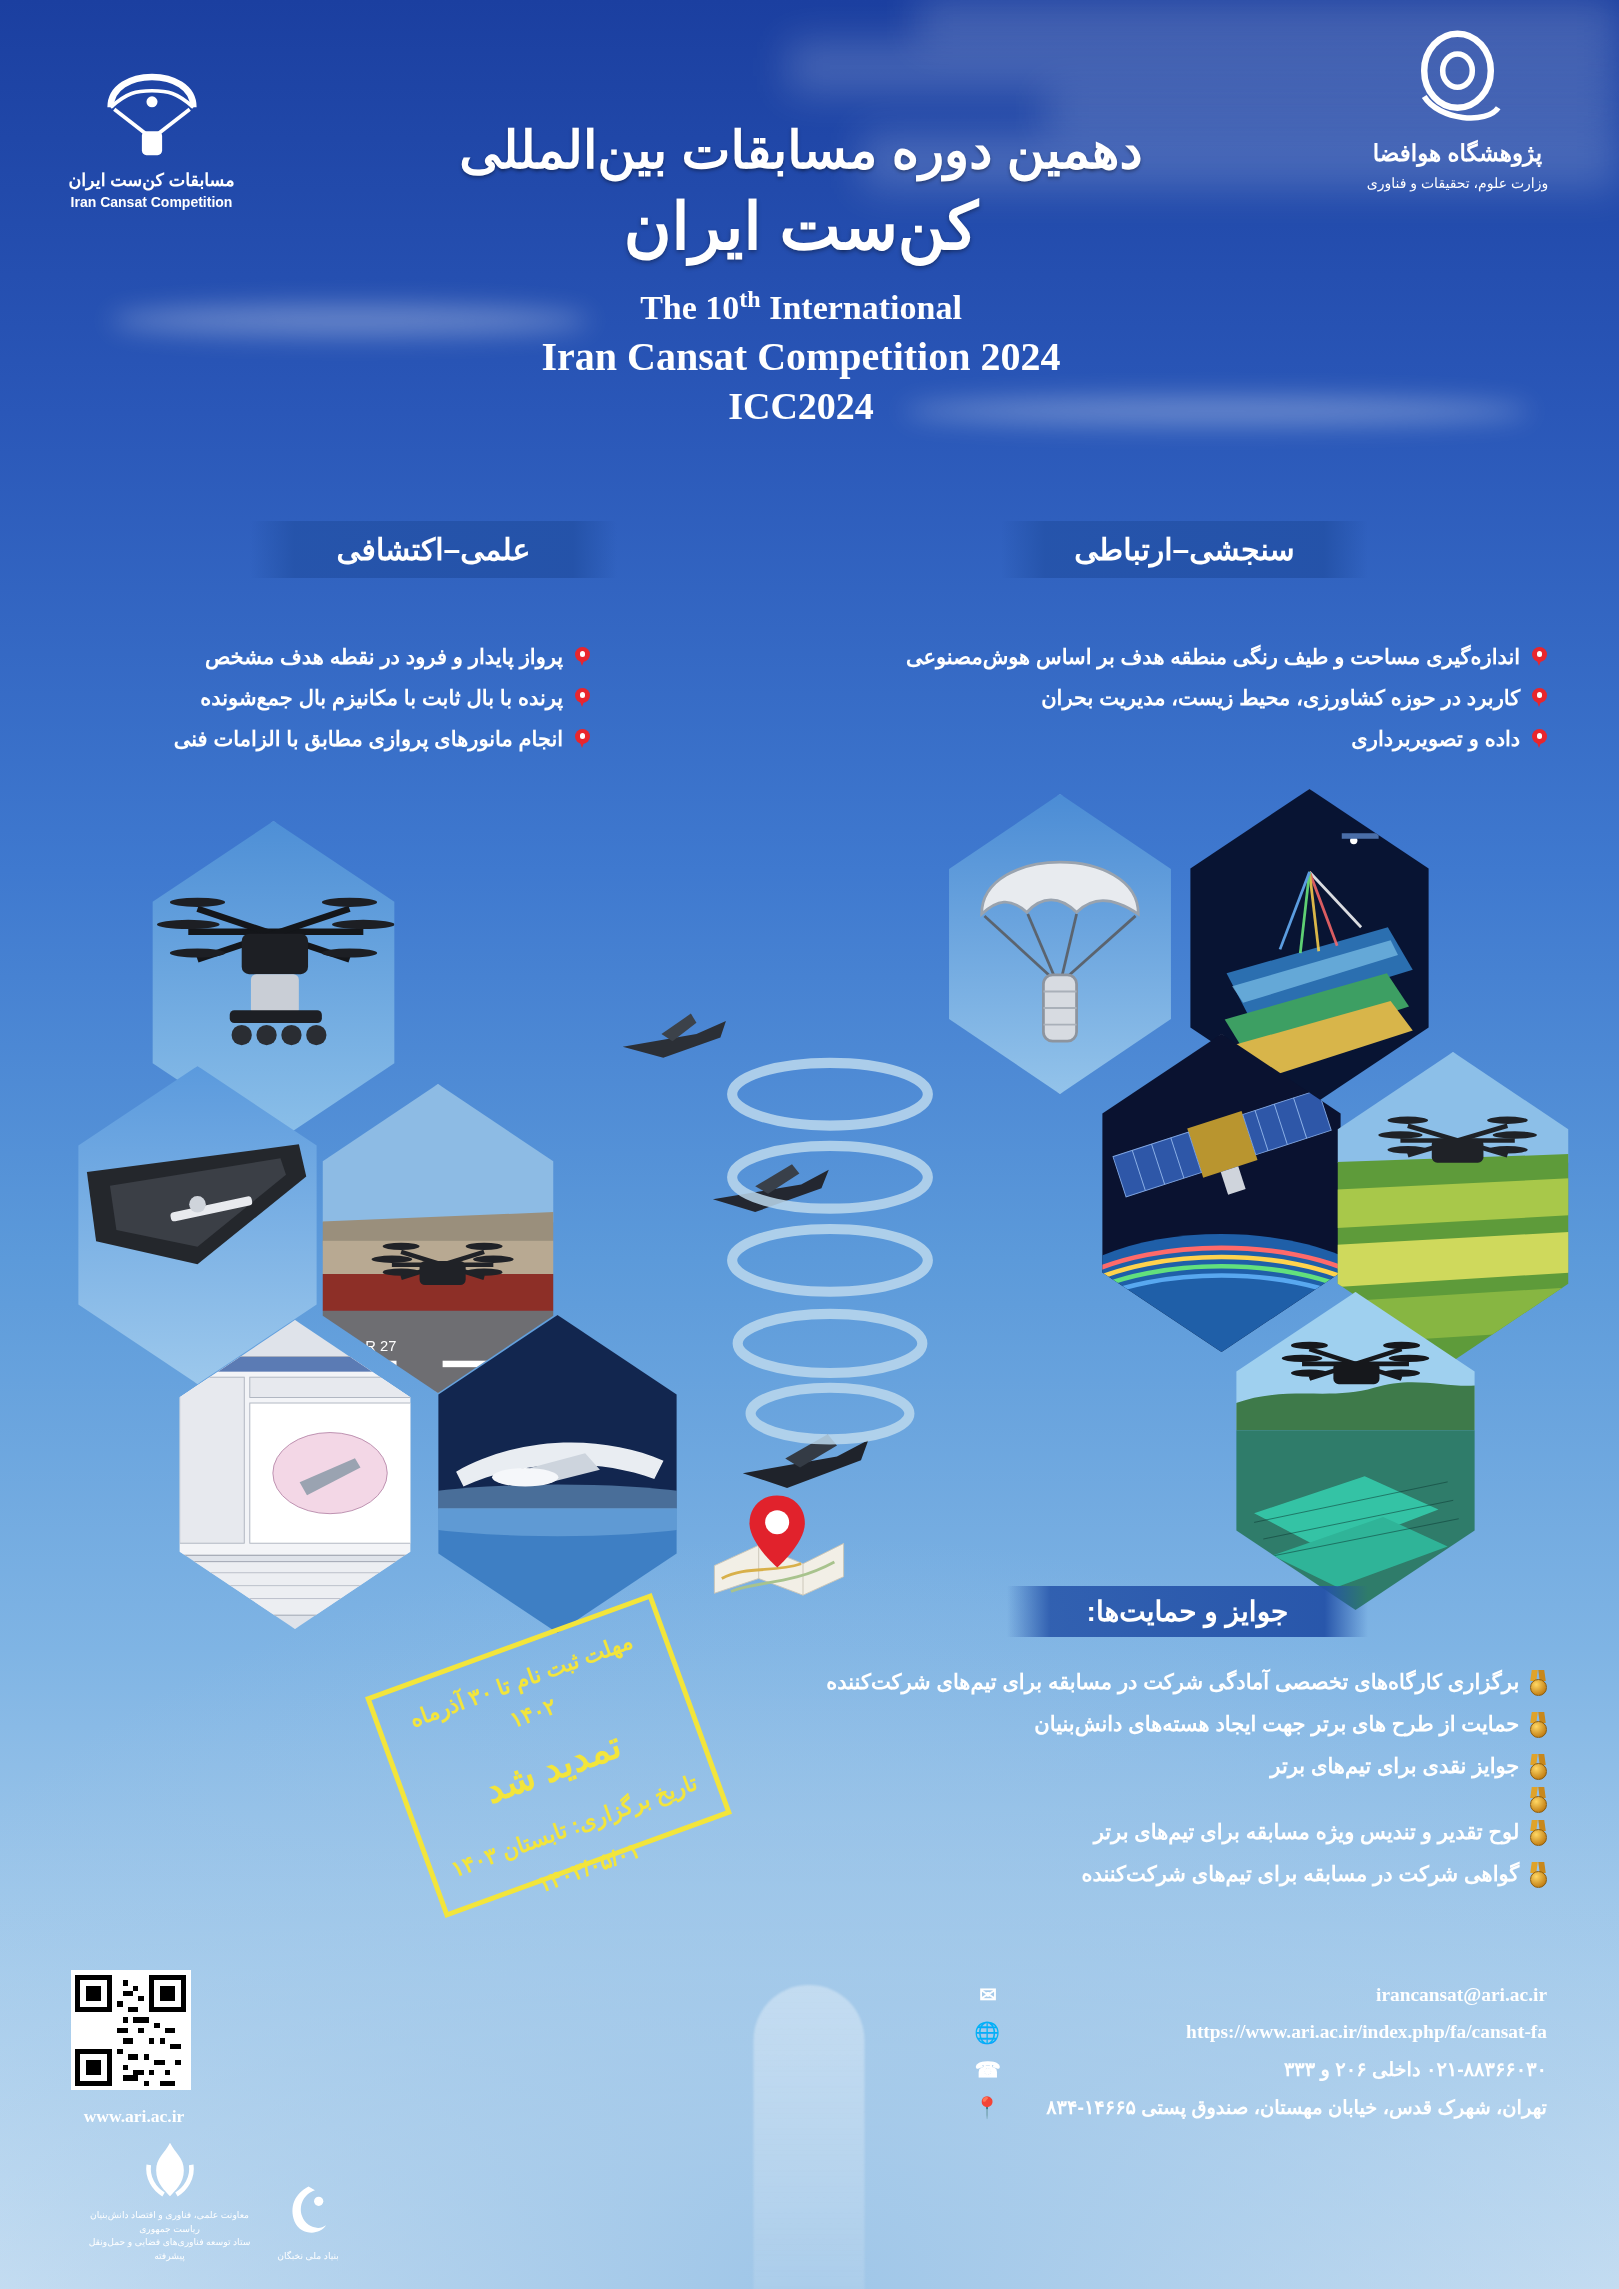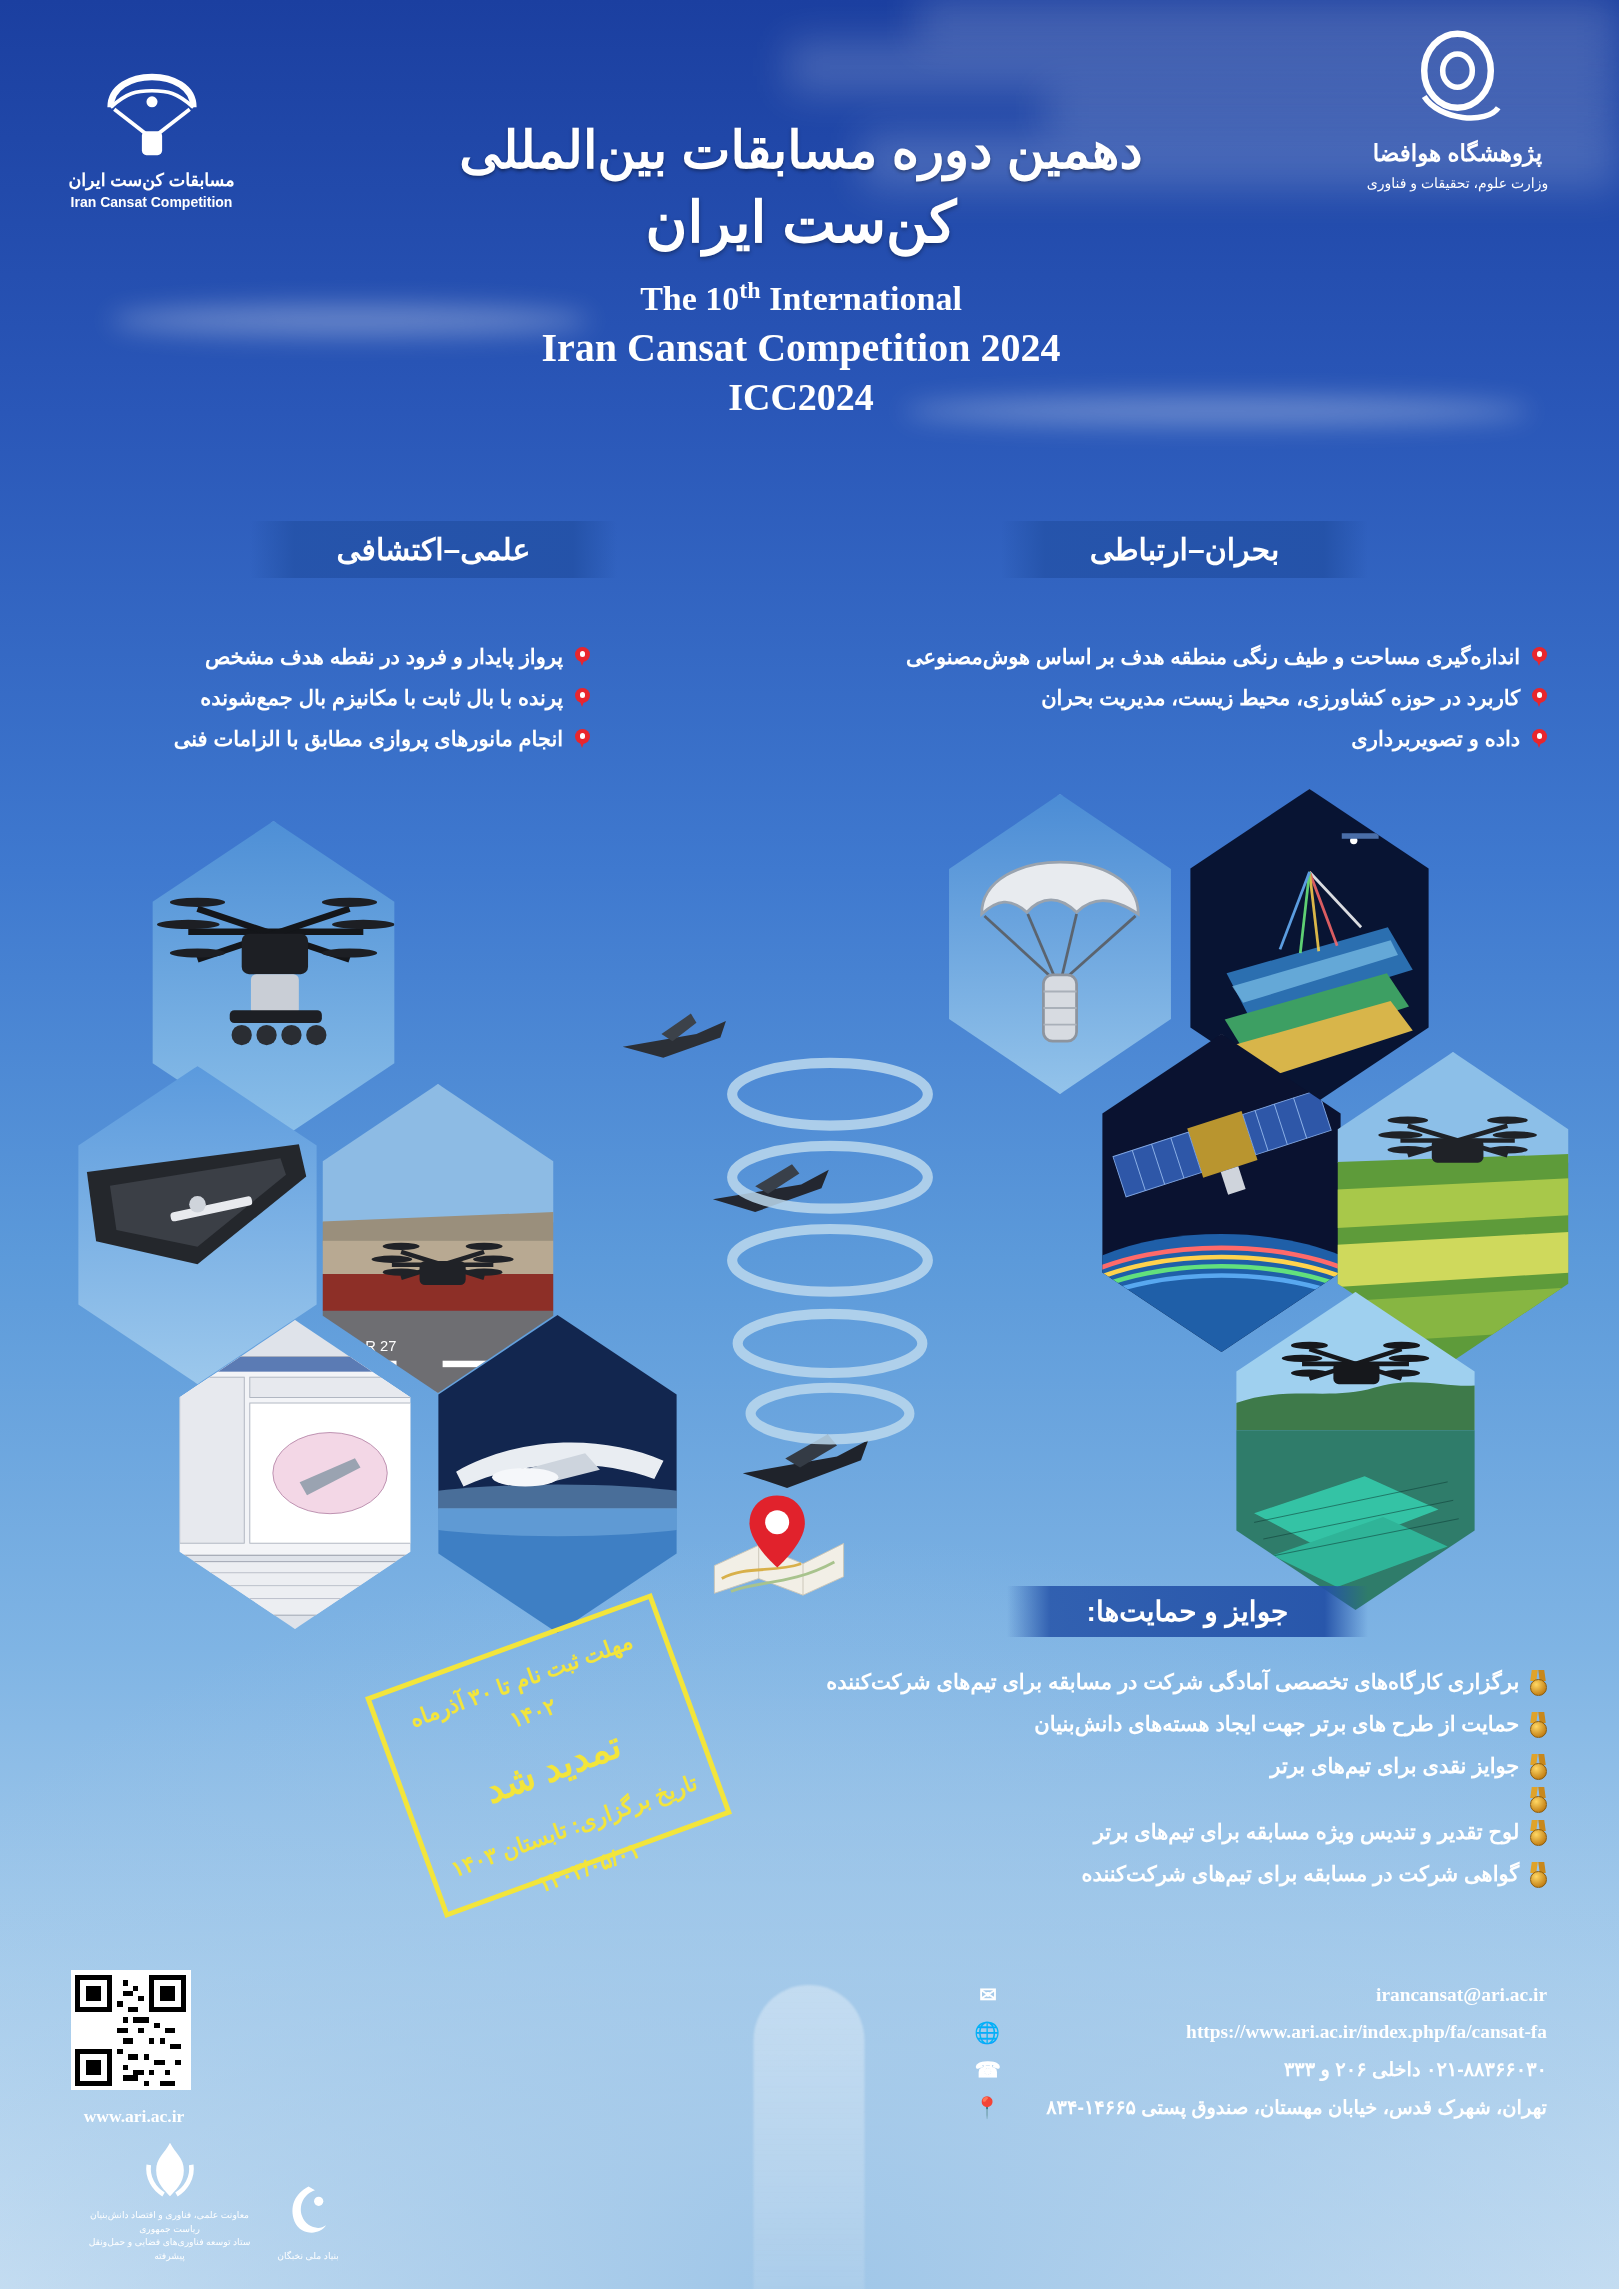--- a/index.html
+++ b/index.html
@@ -43,21 +43,21 @@
   }
   .logo-right .l1 { font-size: 23px; font-weight: bold; margin-top: 7.4px; letter-spacing: 0.9px;}
   .logo-right .l2 { font-size: 14px; margin-top: 7.4px; }
 
   .title-block {
     position: absolute;
     top: 120px; left: 0; right: 16px;
     text-align: center; color: #fff;
   }
   .t-fa1 { font-size: 52px; font-weight: bold; letter-spacing: 0; text-shadow: 0 1.8px 3.7px rgba(0,0,0,.35); }
-  .t-fa2 { font-size: 57px; font-weight: bold; margin-top: 9.2px; text-shadow: 0 1.8px 4.6px rgba(0,0,0,.35); }
+  .t-fa2 { font-size: 65px; font-weight: bold; margin-top: 9.2px; text-shadow: 0 1.8px 4.6px rgba(0,0,0,.35); }
   .t-en1 { font-family: "Liberation Serif", serif; font-size: 34px; font-weight: bold; margin-top: 22px; }
   .t-en1 sup { font-size: 24px; }
   .t-en2 { font-family: "Liberation Serif", serif; font-size: 40px; font-weight: bold; margin-top: 5.5px; }
   .t-en3 { font-family: "Liberation Serif", serif; font-size: 38px; font-weight: bold; margin-top: 3.7px; }
 
   
   .cat {
     position: absolute;
     color: #fff;
     font-size: 30px;
@@ -236,21 +236,21 @@
     <div class="t-fa1">دهمین دوره مسابقات بین‌المللی</div>
     <div class="t-fa2">کن‌ست ایران</div>
     <div class="t-en1" dir="ltr">
       <span>The 10</span><sup>th</sup><span> International</span>
     </div>
     <div class="t-en2" dir="ltr">Iran Cansat Competition 2024</div>
     <div class="t-en3" dir="ltr">ICC2024</div>
   </div>
 
   <div class="cat cat-left">علمی–اکتشافی</div>
-  <div class="cat cat-right">بحران–ارتباطی</div>
+  <div class="cat cat-right">سنجشی–ارتباطی</div>
 
   <div class="bullets bl-left">
     <div class="row">
       <span class="pin">
           <i></i>
         </span>
       <span>پرواز پایدار و فرود در نقطه هدف مشخص</span>
     </div>
     <div class="row">
       <span class="pin">

